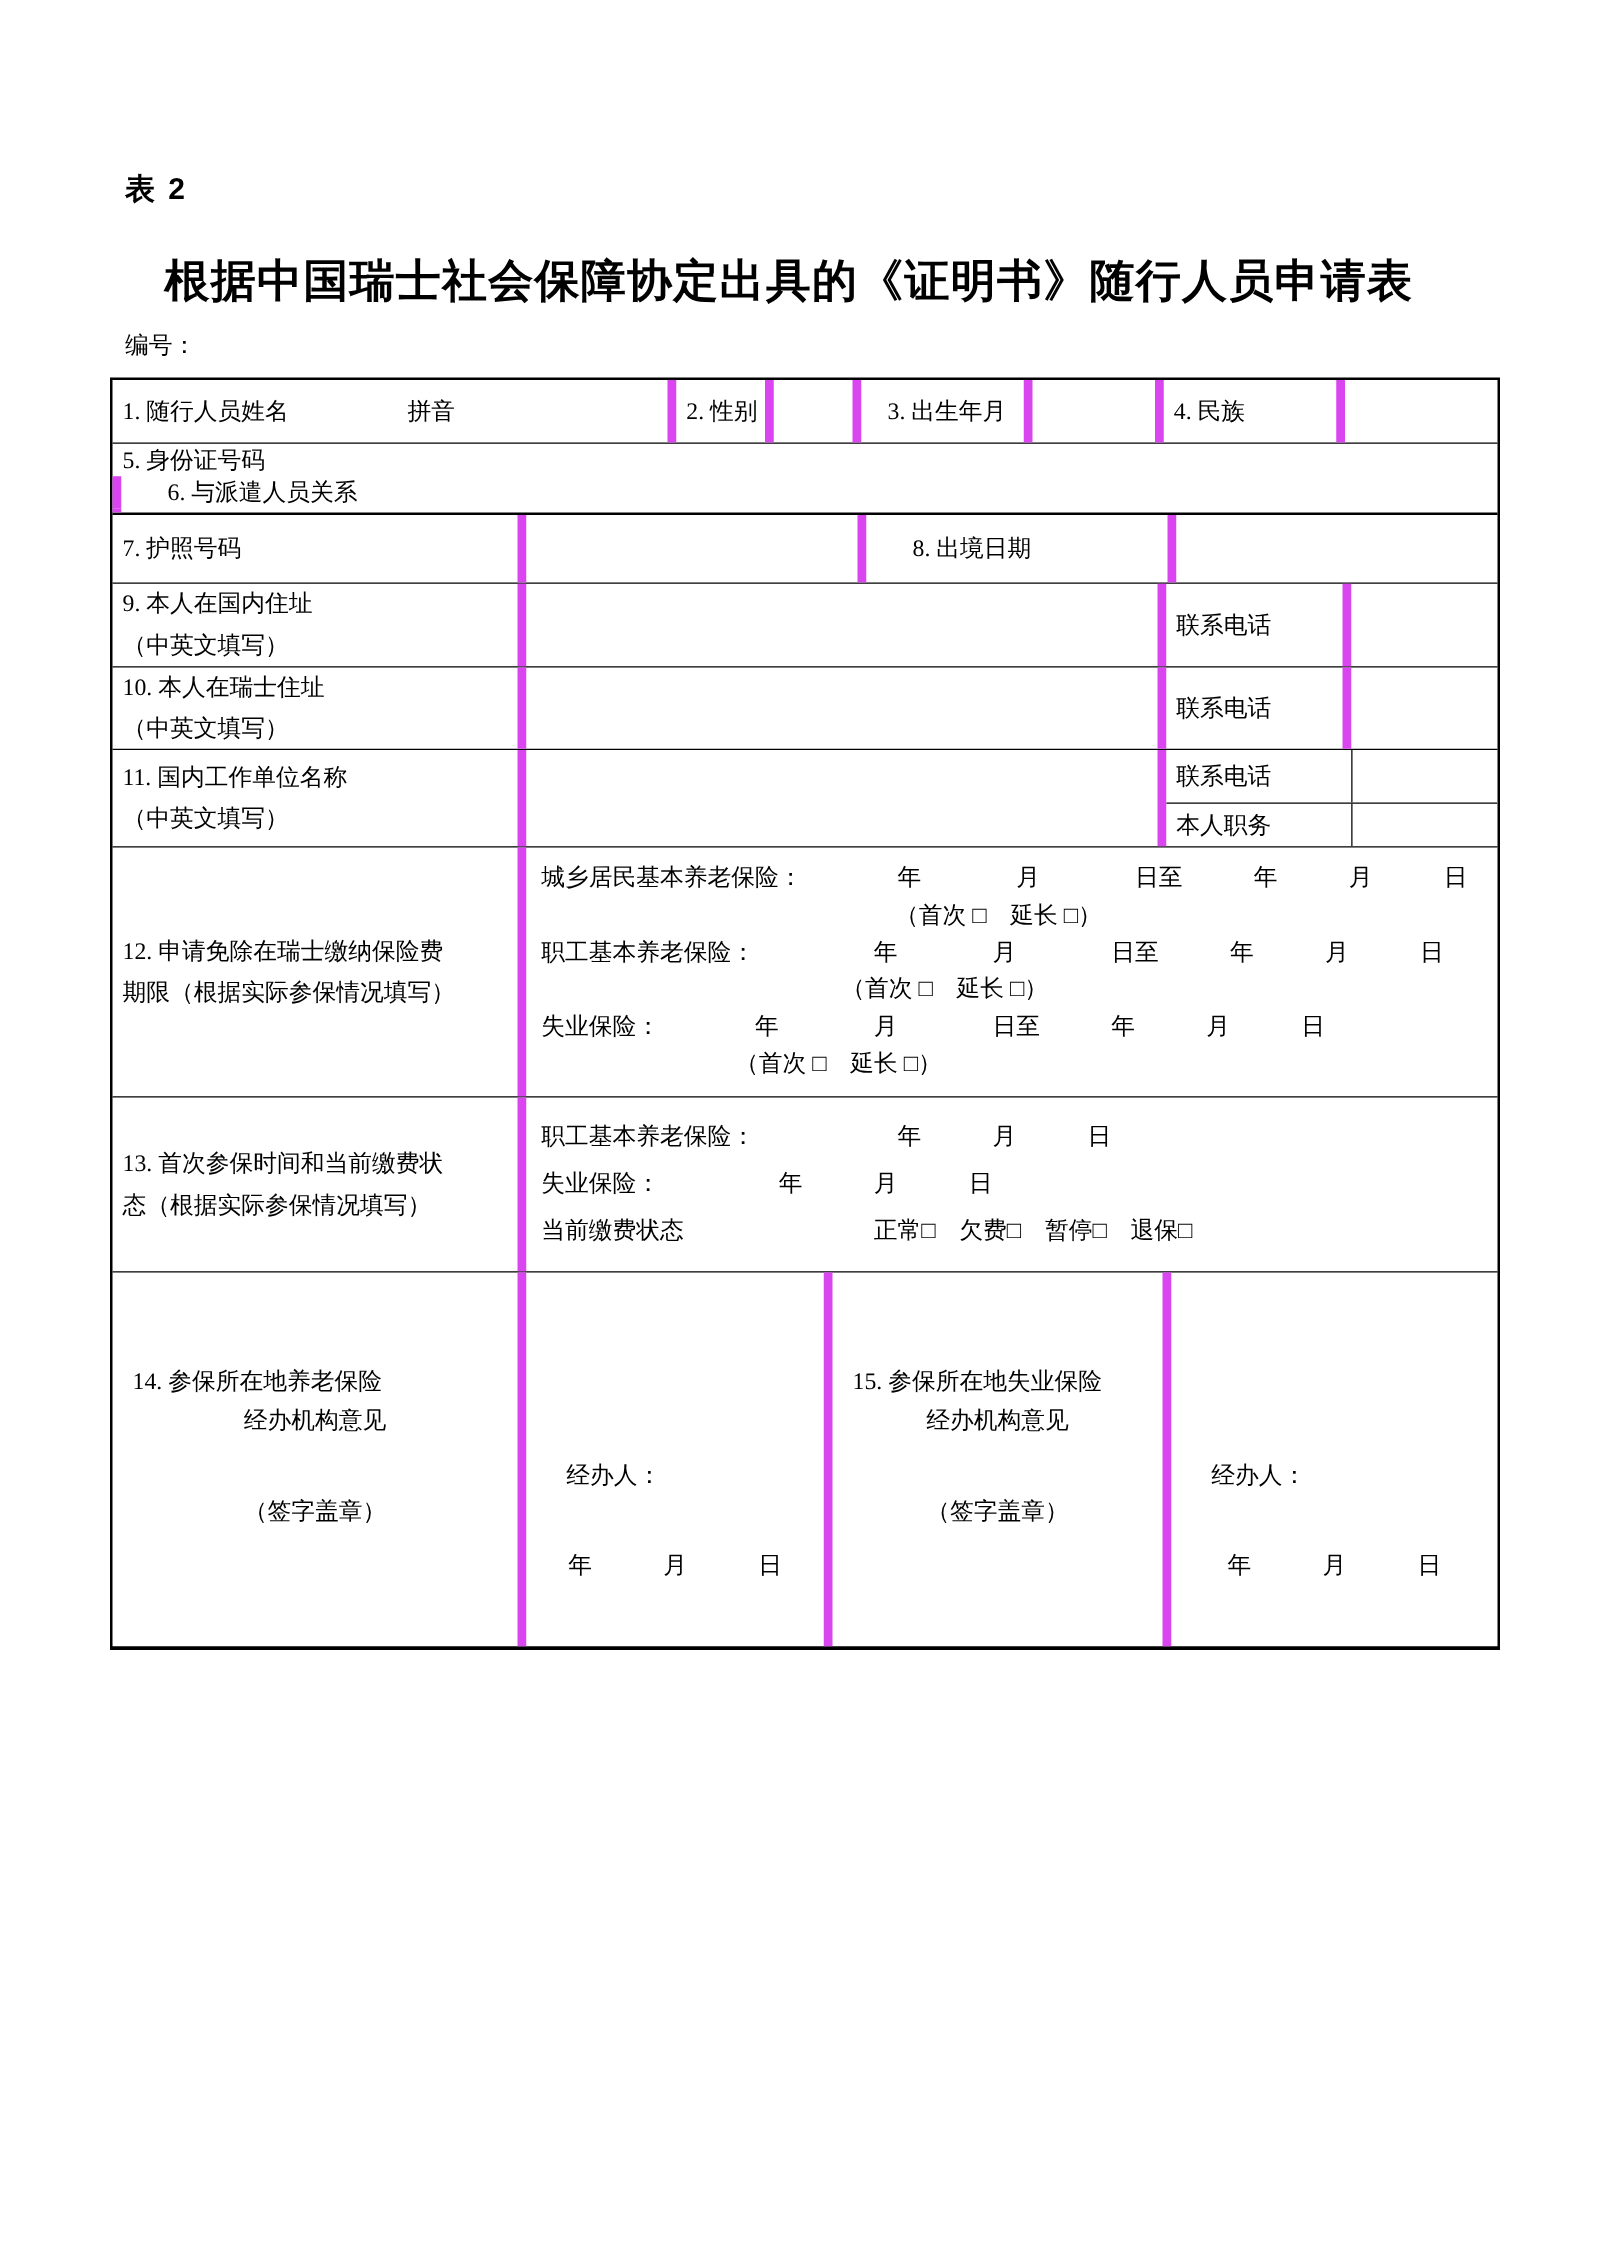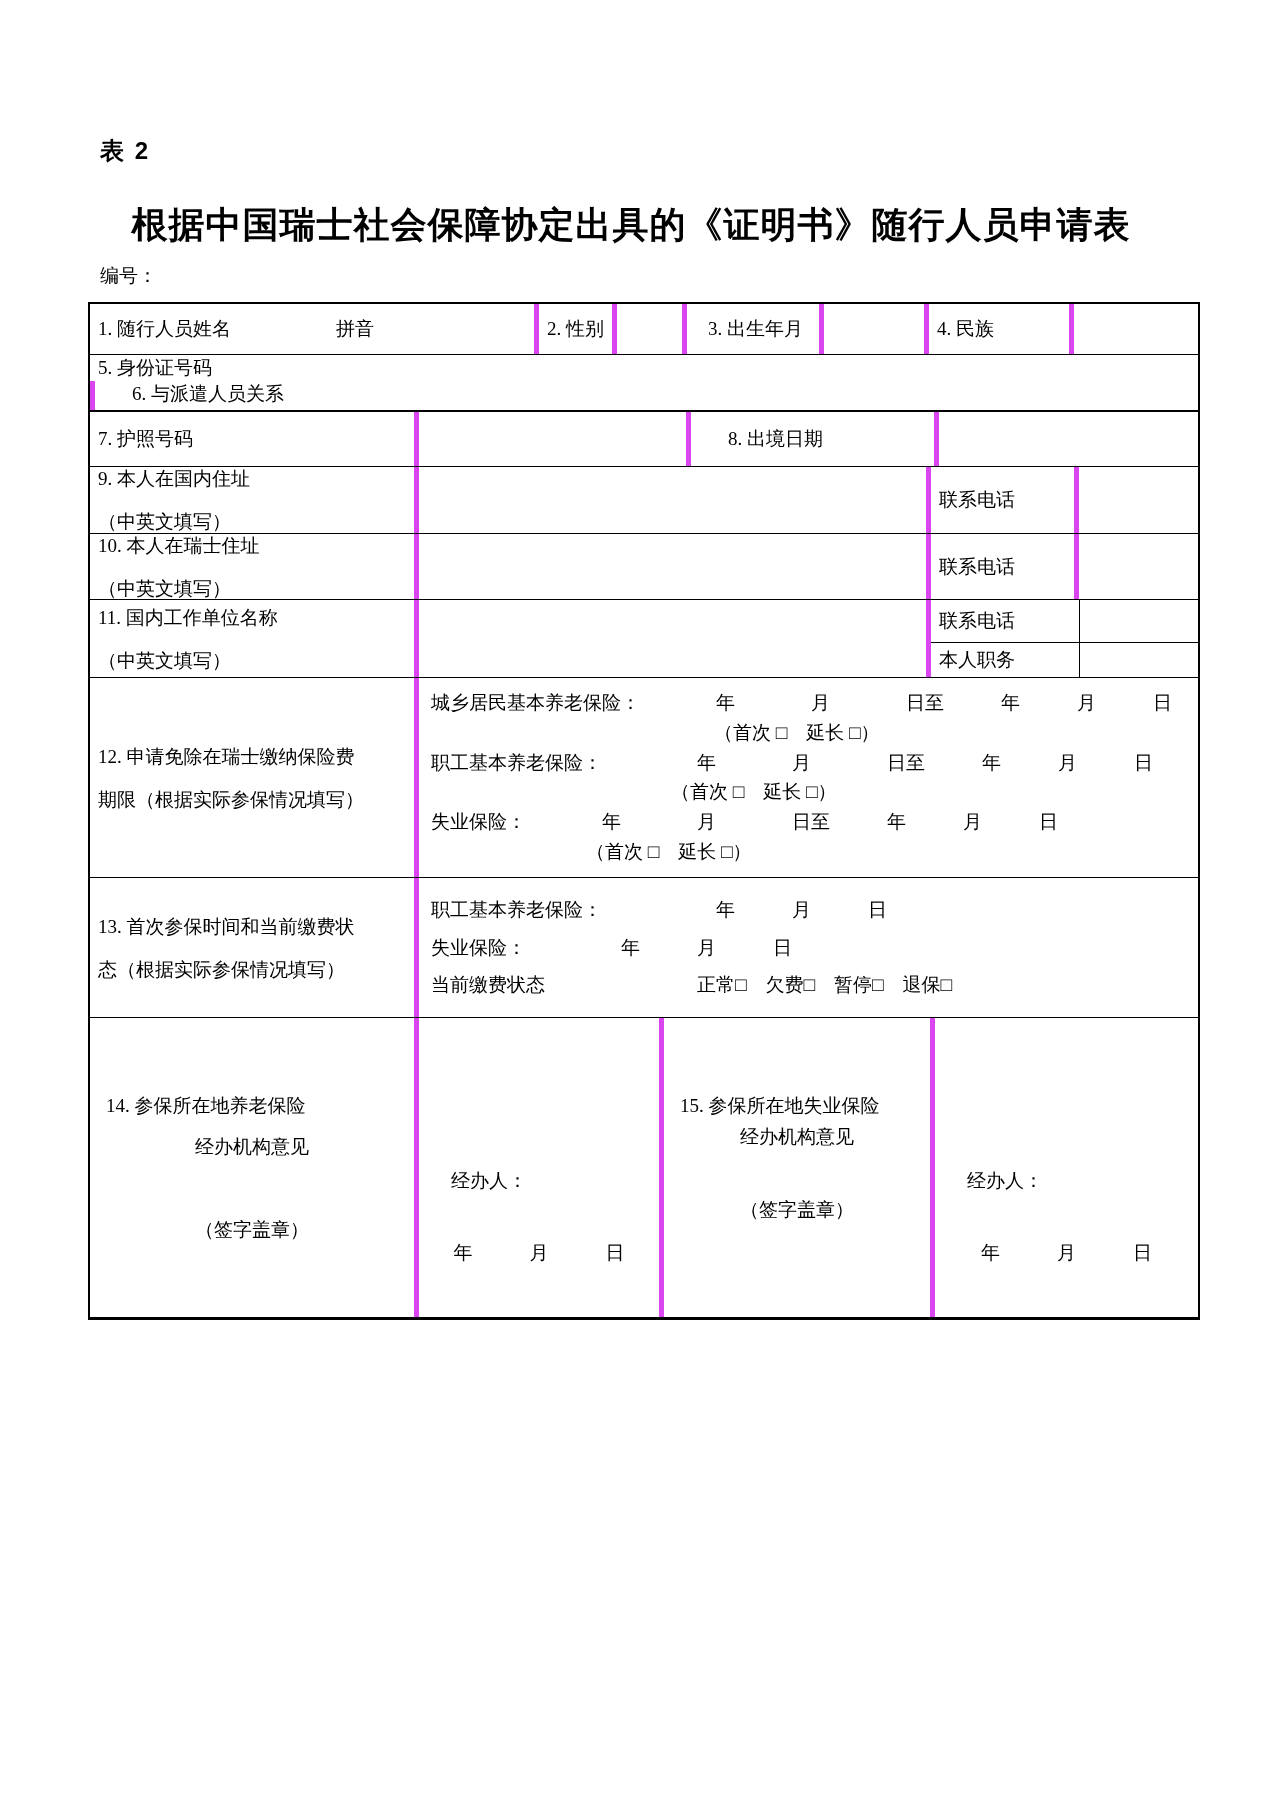--- a/index.html
+++ b/index.html
@@ -27,26 +27,26 @@
   .form-table {
     position: absolute; left: 88px; top: 302px; width: 1112px;
     border: 2px solid #000; border-bottom-width: 3px;
     font-size: 19px; background: #fff;
   }
   .row { display: flex; width: 100%; }
   .row + .row { border-top: 1px solid #000; }
   .row.thick-top { border-top-width: 2px; }
 
   .c {
-    border-left: 5px solid #d946ef;
+    border-left: 7px solid #d946ef;
     display: flex; align-items: center;
     padding: 0 8px; overflow: hidden;
     white-space: pre;
   }
-  .c:first-child { border-left: none; gap: 10px; }
+  .c:first-child { border-left: none; }
   .c.grow { flex: 1; }
 
   .col { flex-direction: column; align-items: flex-start; justify-content: center; }
   .col .ln { line-height: 33px; white-space: pre; }
 
   
   .substack { flex-direction: column; align-items: stretch; padding: 0; }
   .subrow { display: flex; flex: 1; }
   .subrow + .subrow { border-top: 1px solid #000; }
   .subrow .c { border-left: none; }

